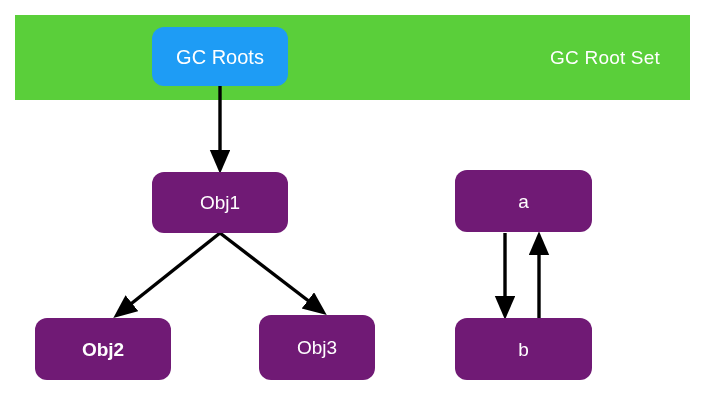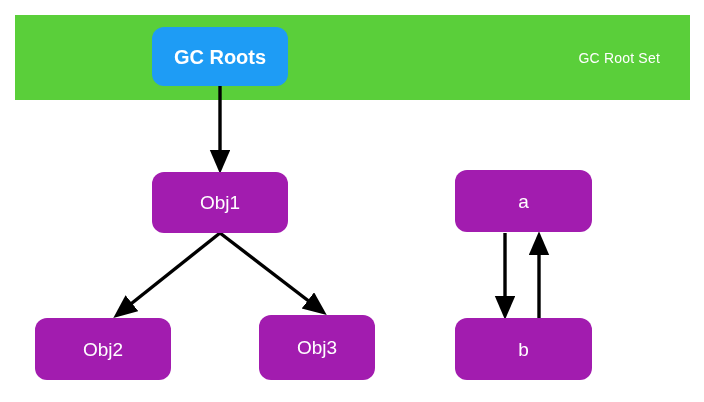--- a/index.html
+++ b/index.html
@@ -25,64 +25,64 @@
     width: 675px;
     height: 85px;
     background: #5ACF3A;
   }
   .band-label {
     position: absolute;
     right: 30px;
     top: 50%;
     transform: translateY(-50%);
     color: #ffffff;
-    font-size: 14px;
+    font-size: 19px;
     font-family: "Liberation Sans", sans-serif;
     white-space: nowrap;
     letter-spacing: 0.2px;
   }
   .node {
     position: absolute;
     display: flex;
     align-items: center;
     justify-content: center;
     border-radius: 12px;
     color: #ffffff;
     font-size: 19px;
     font-family: "Liberation Sans", sans-serif;
     box-sizing: border-box;
     text-align: center;
     line-height: 1;
   }
   .node-gray {
-    background: #a21caf;
+    background: #701a75;
     text-align: right;
   }
   .node-blue {
     background: #1E9CF5;
   }
   .node-gcroots {
     left: 152px;
     top: 27px;
     width: 136px;
     height: 59px;
     font-size: 20px;
-    font-weight: bold;
   }
   .node-obj1 {
     left: 152px;
     top: 172px;
     width: 136px;
     height: 61px;
   }
   .node-obj2 {
     left: 35px;
     top: 318px;
     width: 136px;
     height: 62px;
+    font-weight: bold;
   }
   .node-obj3 {
     left: 259px;
     top: 315px;
     width: 116px;
     height: 65px;
   }
   .node-a {
     left: 455px;
     top: 170px;

